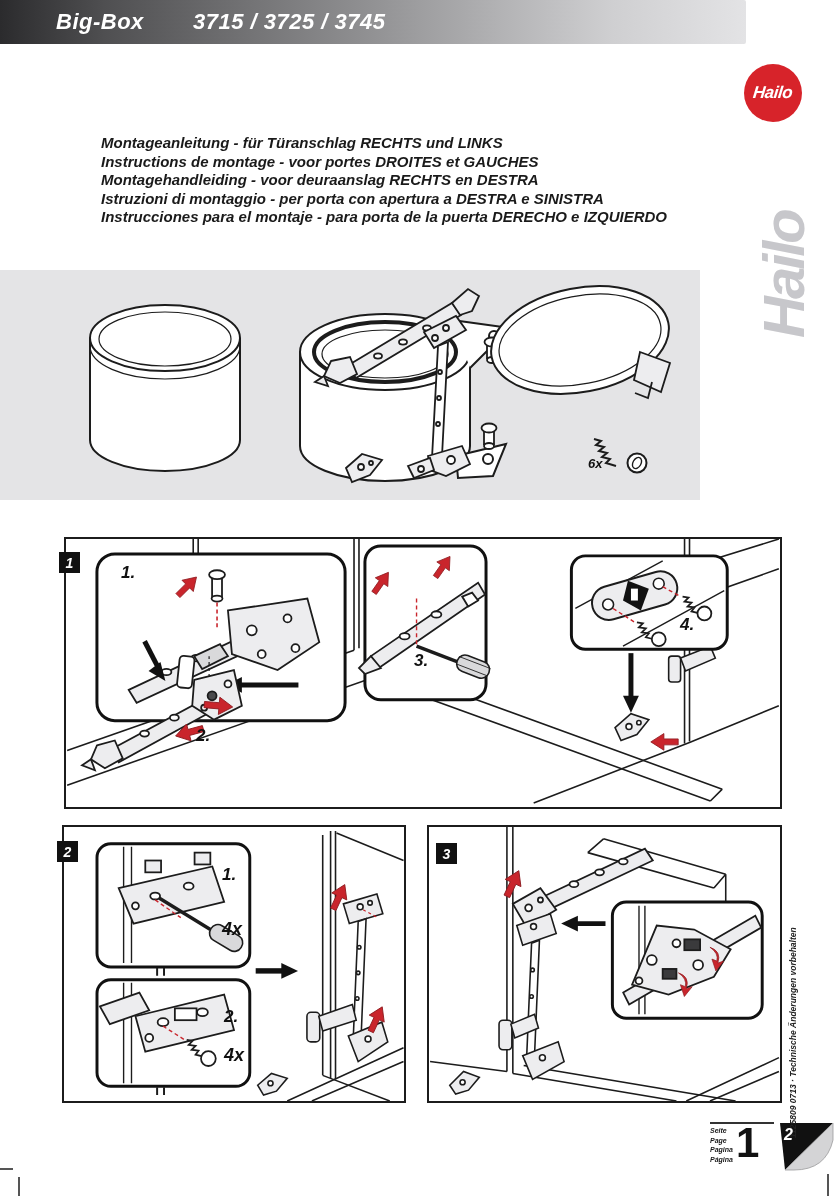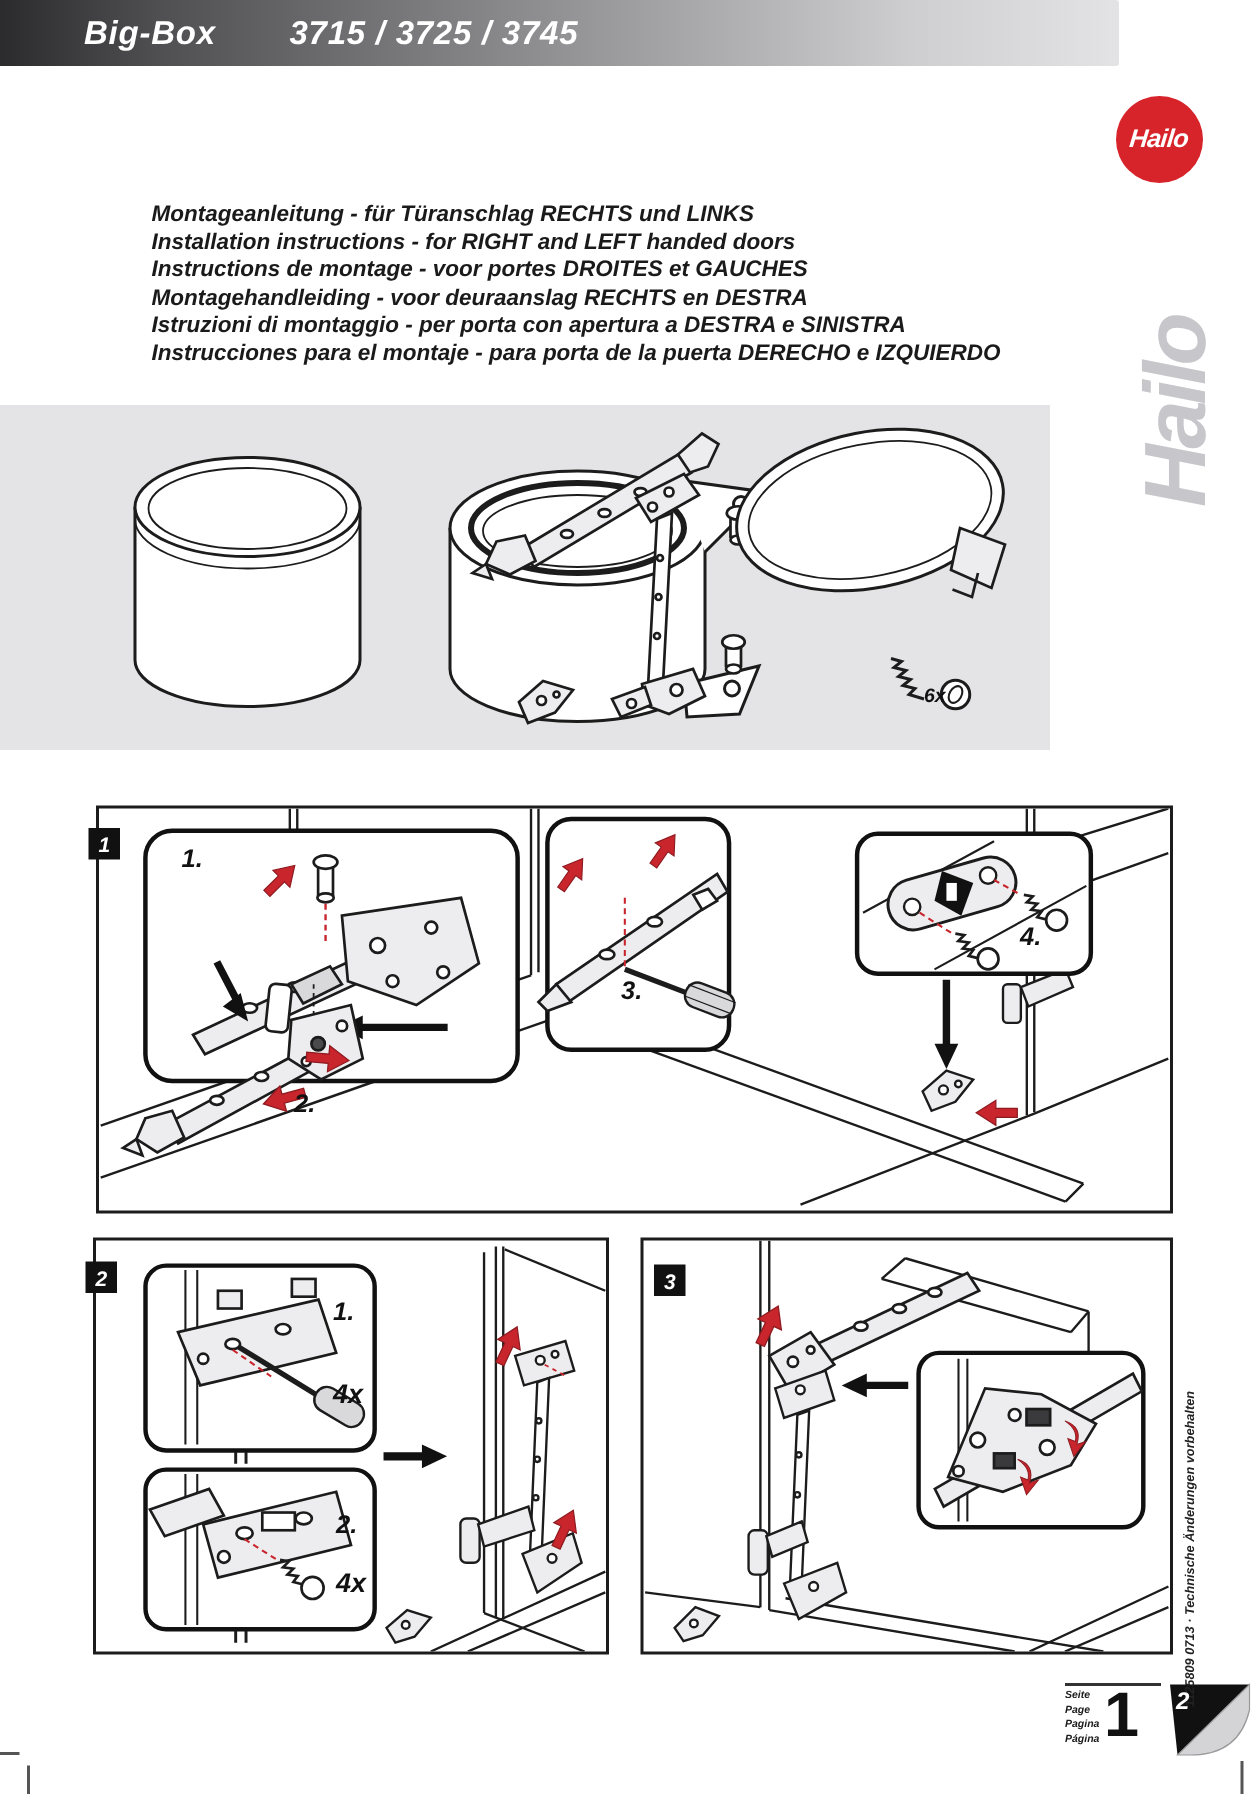--- a/index.html
+++ b/index.html
@@ -70,21 +70,20 @@
   <div class="logo-circle">
     <span>Hailo</span>
   </div>
 
   <div class="watermark">
     <span>Hailo</span>
   </div>
 
   <div class="instr">
     <div>Montageanleitung - für Türanschlag RECHTS und LINKS</div>
-    <div>Installation instructions - for RIGHT and LEFT handed doors</div>
     <div>Instructions de montage - voor portes DROITES et GAUCHES</div>
     <div>Montagehandleiding - voor deuraanslag RECHTS en DESTRA</div>
     <div>Istruzioni di montaggio - per porta con apertura a DESTRA e SINISTRA</div>
     <div>Instrucciones para el montaje - para porta de la puerta DERECHO e IZQUIERDO</div>
   </div>
 
   <div class="partsbox">
     <svg width="700" height="230" viewBox="0 0 700 230">
       <g stroke="#1c1c1c" fill="#fff" stroke-width="2">
 
@@ -156,21 +155,21 @@
           <path d="M652,112 L648,128 L635,123" fill="none" stroke-width="1.8"></path>
         </g>
 
         <g stroke-width="2">
           <path d="M594,169 l7,2 -5,4 8,2 -5,4 8,2 -5,4 8,2 -4,4 10,3" fill="none" stroke-width="2"></path>
           <circle cx="637" cy="193" r="9.5" fill="#fff"></circle>
           <ellipse cx="637" cy="193" rx="4" ry="6" fill="none" stroke-width="1.4" transform="rotate(30 637 193)"></ellipse>
         </g>
       </g>
     </svg>
-    <div class="qtylabel" style="left:616px;top:186px;font-size:13px;">6x</div>
+    <div class="qtylabel" style="left:588px;top:186px;font-size:13px;">6x</div>
   </div>
 
   <div class="panel p1">
     <svg width="714" height="268" viewBox="0 0 717 270">
       <g stroke="#1c1c1c" stroke-width="1.6" fill="none">
 
         <path d="M127,0 V170 M132,0 V168"></path>
         <path d="M289,0 V112 M294,0 V110"></path>
         <path d="M0,213 L289,112"></path>
         <path d="M0,248 L330,132"></path>

